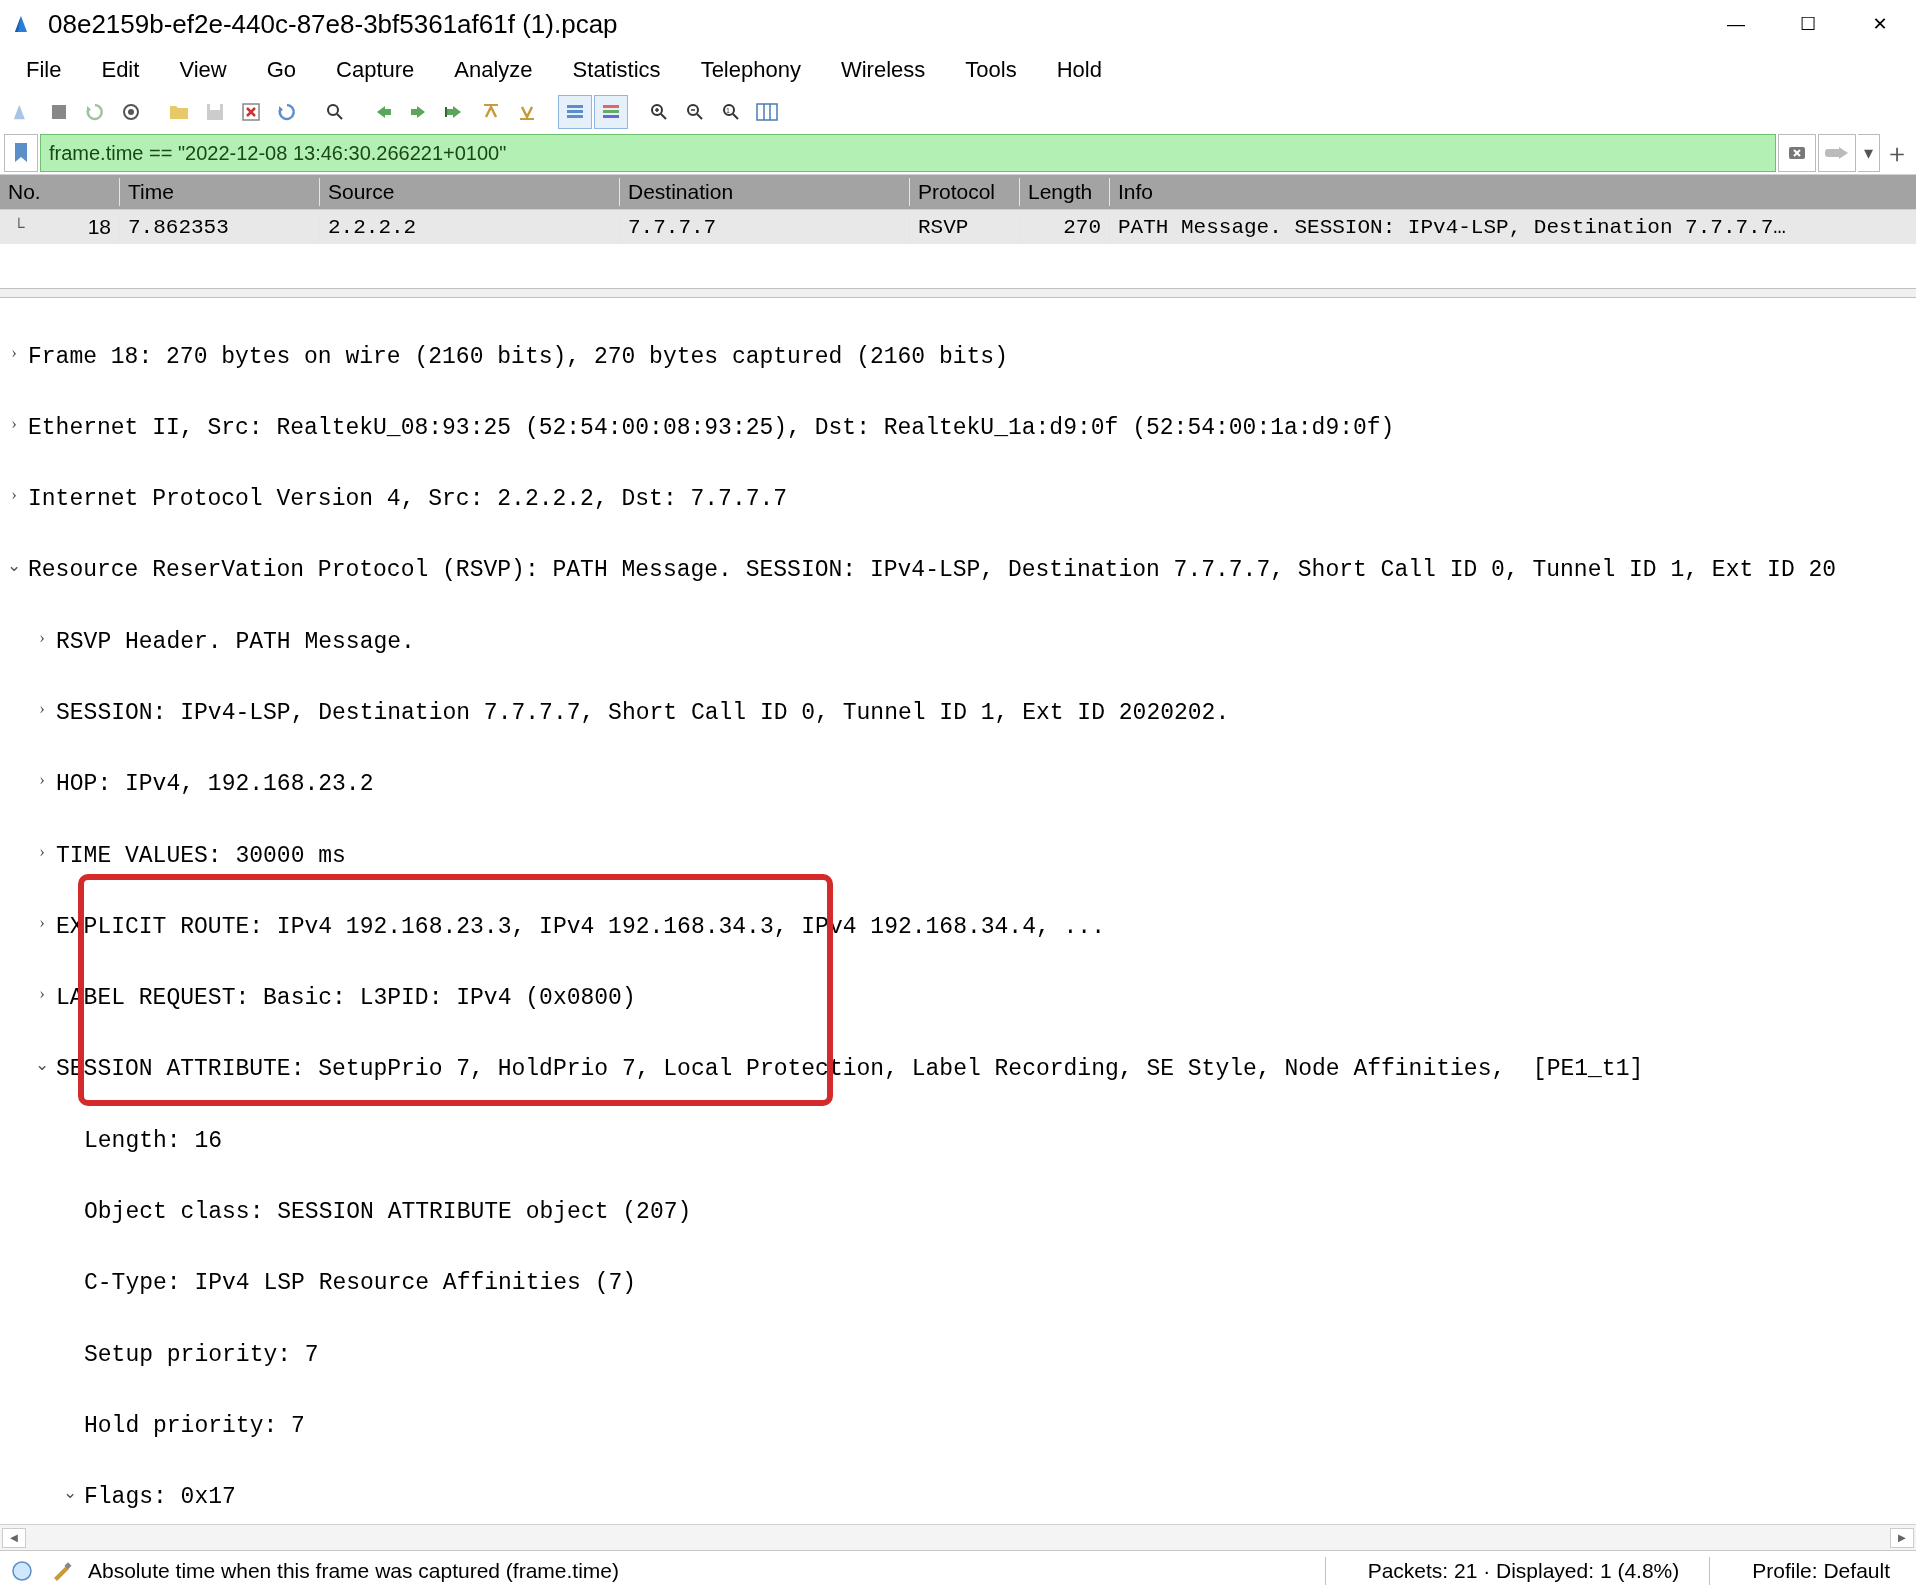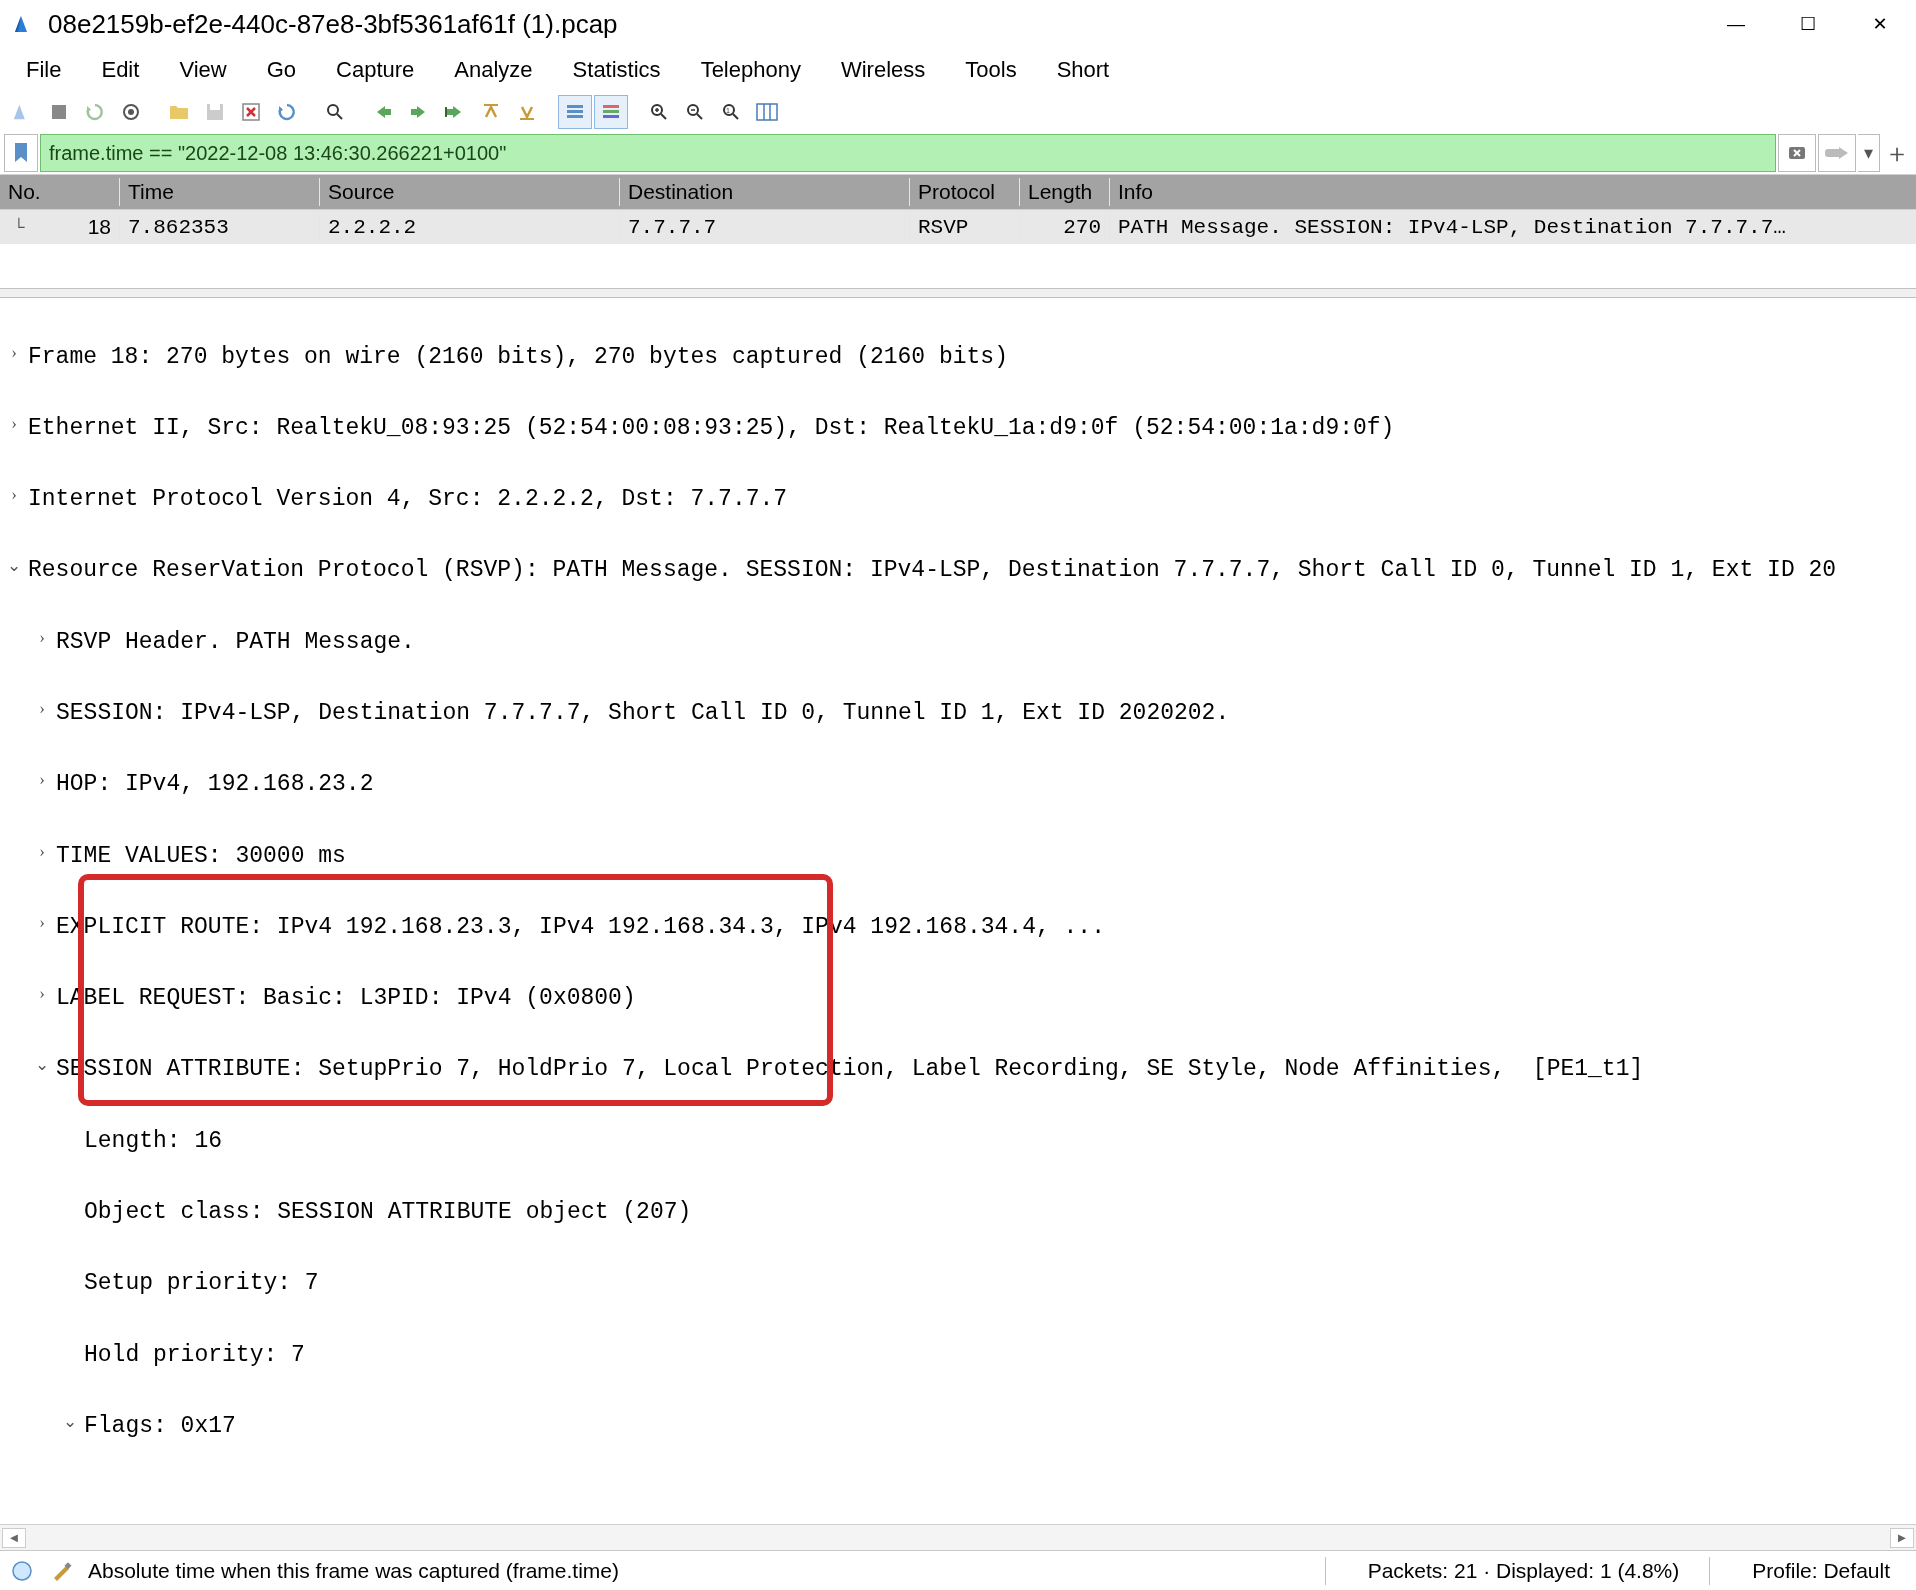--- a/index.html
+++ b/index.html
@@ -204,21 +204,21 @@
   <span class="menu-item">File</span>
   <span class="menu-item">Edit</span>
   <span class="menu-item">View</span>
   <span class="menu-item">Go</span>
   <span class="menu-item">Capture</span>
   <span class="menu-item">Analyze</span>
   <span class="menu-item">Statistics</span>
   <span class="menu-item">Telephony</span>
   <span class="menu-item">Wireless</span>
   <span class="menu-item">Tools</span>
-  <span class="menu-item">Short</span>
+  <span class="menu-item">Hold</span>
 </div>
 
 <div class="toolbar">
   <span class="tbtn">
       <svg width="22" height="22" viewBox="0 0 24 24">
         <path d="M2 20 L8 4 L14 20 Z" fill="#a8c5e8"></path>
       </svg>
     </span>
   <span class="tbtn">
       <svg width="18" height="18">
@@ -403,20 +403,21 @@
 <div class="tree-row"><span class="tree-toggle">⌄</span><span class="tree-label">Resource ReserVation Protocol (RSVP): PATH Message. SESSION: IPv4-LSP, Destination 7.7.7.7, Short Call ID 0, Tunnel ID 1, Ext ID 20</span></div>
 <div class="tree-row"><span class="tree-indent" style="width:28px"></span><span class="tree-toggle">›</span><span class="tree-label">RSVP Header. PATH Message.</span></div>
 <div class="tree-row"><span class="tree-indent" style="width:28px"></span><span class="tree-toggle">›</span><span class="tree-label">SESSION: IPv4-LSP, Destination 7.7.7.7, Short Call ID 0, Tunnel ID 1, Ext ID 2020202.</span></div>
 <div class="tree-row"><span class="tree-indent" style="width:28px"></span><span class="tree-toggle">›</span><span class="tree-label">HOP: IPv4, 192.168.23.2</span></div>
 <div class="tree-row"><span class="tree-indent" style="width:28px"></span><span class="tree-toggle">›</span><span class="tree-label">TIME VALUES: 30000 ms</span></div>
 <div class="tree-row"><span class="tree-indent" style="width:28px"></span><span class="tree-toggle">›</span><span class="tree-label">EXPLICIT ROUTE: IPv4 192.168.23.3, IPv4 192.168.34.3, IPv4 192.168.34.4, ...</span></div>
 <div class="tree-row"><span class="tree-indent" style="width:28px"></span><span class="tree-toggle">›</span><span class="tree-label">LABEL REQUEST: Basic: L3PID: IPv4 (0x0800)</span></div>
 <div class="tree-row"><span class="tree-indent" style="width:28px"></span><span class="tree-toggle">⌄</span><span class="tree-label">SESSION ATTRIBUTE: SetupPrio 7, HoldPrio 7, Local Protection, Label Recording, SE Style, Node Affinities,  [PE1_t1]</span></div>
 <div class="tree-row"><span class="tree-indent" style="width:84px"></span><span class="tree-label">Length: 16</span></div>
 <div class="tree-row"><span class="tree-indent" style="width:84px"></span><span class="tree-label">Object class: SESSION ATTRIBUTE object (207)</span></div>
+<div class="tree-row"><span class="tree-indent" style="width:84px"></span><span class="tree-label">C-Type: IPv4 LSP Resource Affinities (7)</span></div>
 <div class="tree-row"><span class="tree-indent" style="width:84px"></span><span class="tree-label">Setup priority: 7</span></div>
 <div class="tree-row"><span class="tree-indent" style="width:84px"></span><span class="tree-label">Hold priority: 7</span></div>
 <div class="tree-row"><span class="tree-indent" style="width:56px"></span><span class="tree-toggle">⌄</span><span class="tree-label">Flags: 0x17</span></div>
 
 
 
 
 
 
 

